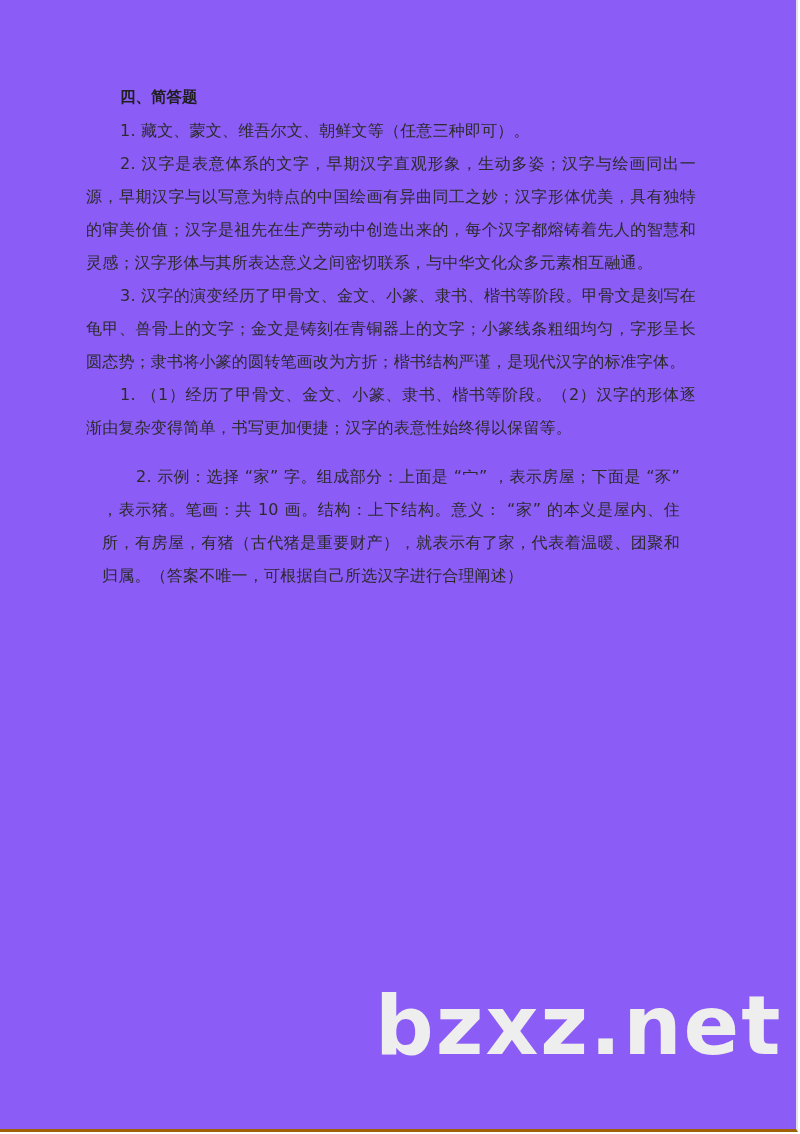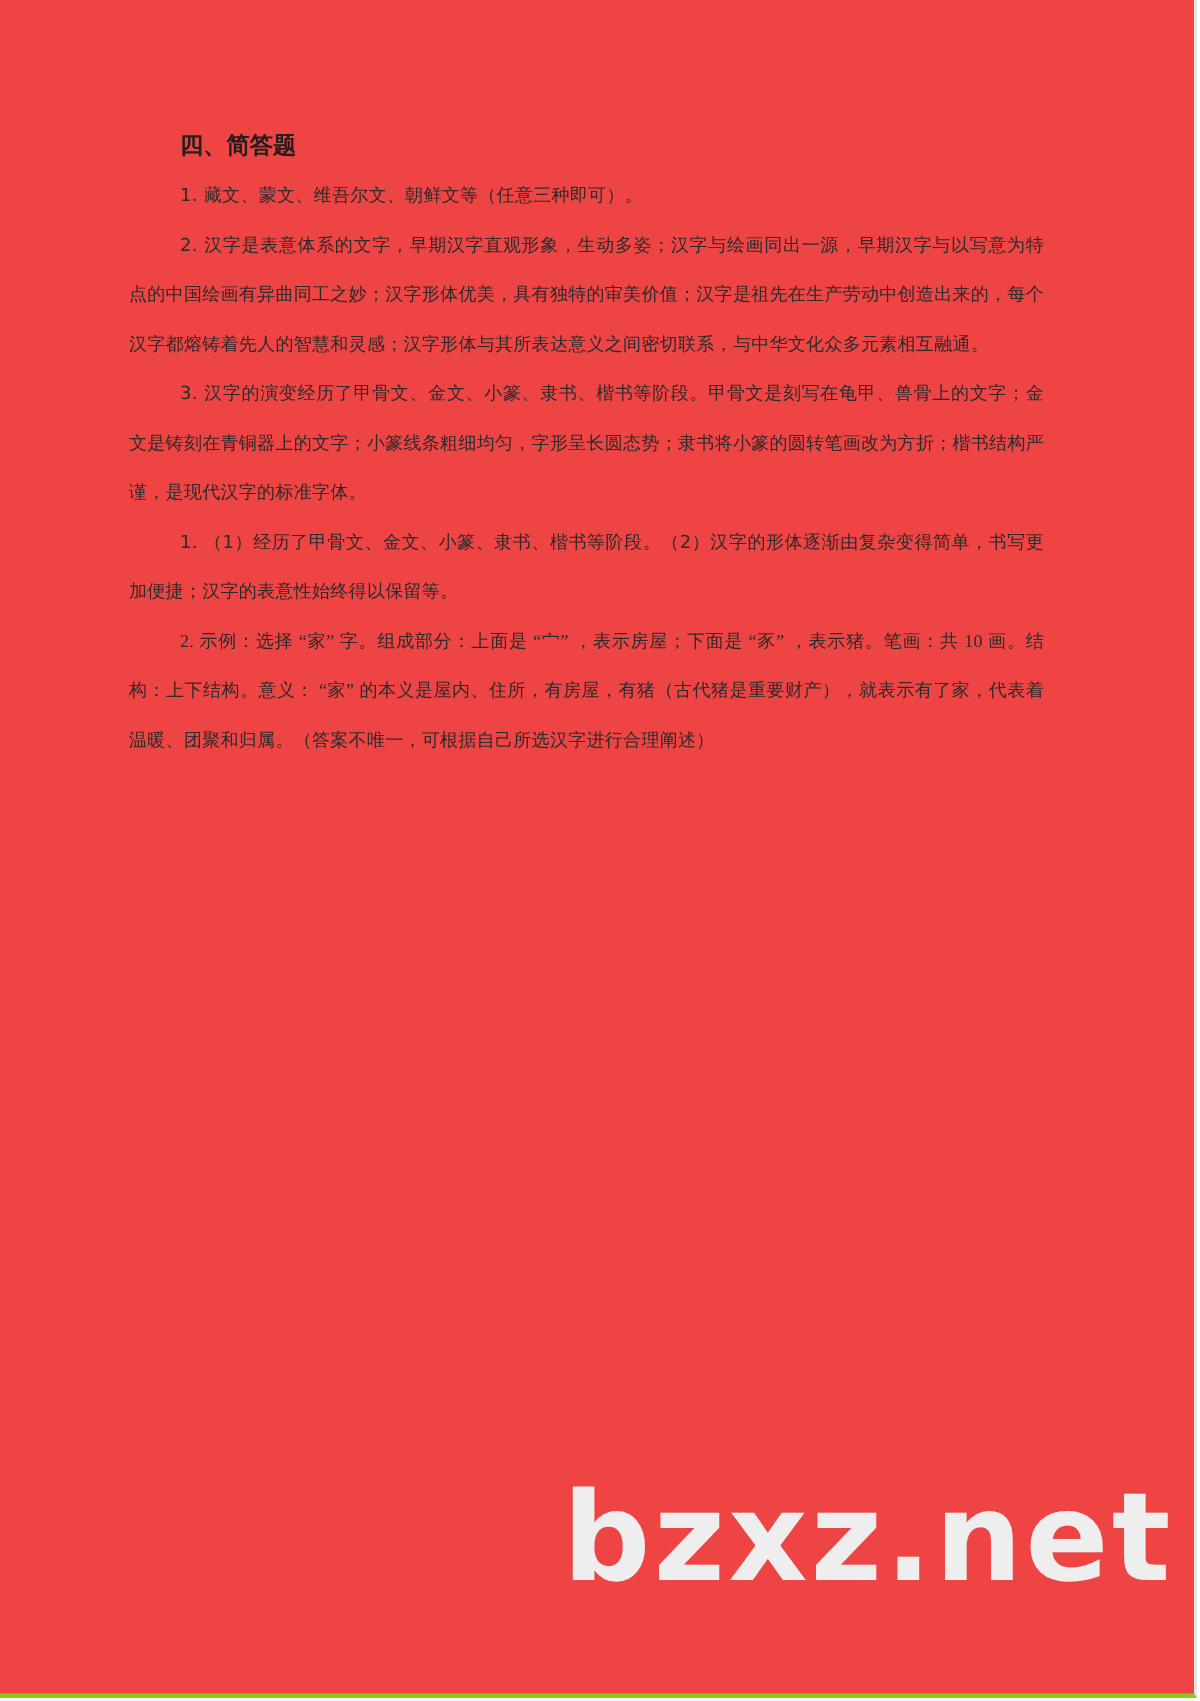--- a/index.html
+++ b/index.html
@@ -14,41 +14,41 @@
     overflow: hidden;
     font-family: "DejaVu Sans", "Liberation Sans", sans-serif;
     color: #2b2b2b;
   }
   .page {
     position: absolute;
     left: 0;
     top: 0;
     width: 796px;
     height: 1129px;
-    background: #ef4444;
+    background: #8b5cf6;
     border-right: 2px solid #e3e3e3;
-    border-bottom: 3px solid #84cc16;
+    border-bottom: 3px solid #a16207;
   }
   .content {
     position: absolute;
     left: 86px;
     top: 81px;
     width: 610px;
   }
   .heading {
     font-weight: bold;
     font-size: 15.5px;
     line-height: 33px;
     height: 33px;
     padding-left: 34px;
     color: #1f1f1f;
     white-space: nowrap;
   }
   .para {
-    font-size: 12px;
+    font-size: 16px;
     line-height: 33px;
     text-indent: 34px;
     text-align: justify;
     letter-spacing: 0.2px;
   }
   .watermark {
     position: absolute;
     left: 375px;
     top: 985px;
     font-family: "DejaVu Sans", "Liberation Sans", sans-serif;
@@ -65,18 +65,18 @@
 
 <div class="page">
   <div class="content">
 
     <div class="heading">四、简答题</div>
     <p class="para" style="margin:0;">1. 藏文、蒙文、维吾尔文、朝鲜文等（任意三种即可）。</p>
     <p class="para" style="margin:0;">2. 汉字是表意体系的文字，早期汉字直观形象，生动多姿；汉字与绘画同出一源，早期汉字与以写意为特点的中国绘画有异曲同工之妙；汉字形体优美，具有独特的审美价值；汉字是祖先在生产劳动中创造出来的，每个汉字都熔铸着先人的智慧和灵感；汉字形体与其所表达意义之间密切联系，与中华文化众多元素相互融通。</p>
     <p class="para" style="margin:0;">3. 汉字的演变经历了甲骨文、金文、小篆、隶书、楷书等阶段。甲骨文是刻写在龟甲、兽骨上的文字；金文是铸刻在青铜器上的文字；小篆线条粗细均匀，字形呈长圆态势；隶书将小篆的圆转笔画改为方折；楷书结构严谨，是现代汉字的标准字体。</p>
 
     <p class="para" style="margin:0;">1. （1）经历了甲骨文、金文、小篆、隶书、楷书等阶段。（2）汉字的形体逐渐由复杂变得简单，书写更加便捷；汉字的表意性始终得以保留等。</p>
-    <p class="para" style="margin:0;font-family:Liberation Serif, serif;">2. 示例：选择 “家” 字。组成部分：上面是 “宀” ，表示房屋；下面是 “豕” ，表示猪。笔画：共 10 画。结构：上下结构。意义： “家” 的本义是屋内、住所，有房屋，有猪（古代猪是重要财产），就表示有了家，代表着温暖、团聚和归属。（答案不唯一，可根据自己所选汉字进行合理阐述）</p>
+    <p class="para" style="margin:16px;">2. 示例：选择 “家” 字。组成部分：上面是 “宀” ，表示房屋；下面是 “豕” ，表示猪。笔画：共 10 画。结构：上下结构。意义： “家” 的本义是屋内、住所，有房屋，有猪（古代猪是重要财产），就表示有了家，代表着温暖、团聚和归属。（答案不唯一，可根据自己所选汉字进行合理阐述）</p>
 
   </div>
 
   <div class="watermark">bzxz.net</div>
 </div>
 
 </body></html>

